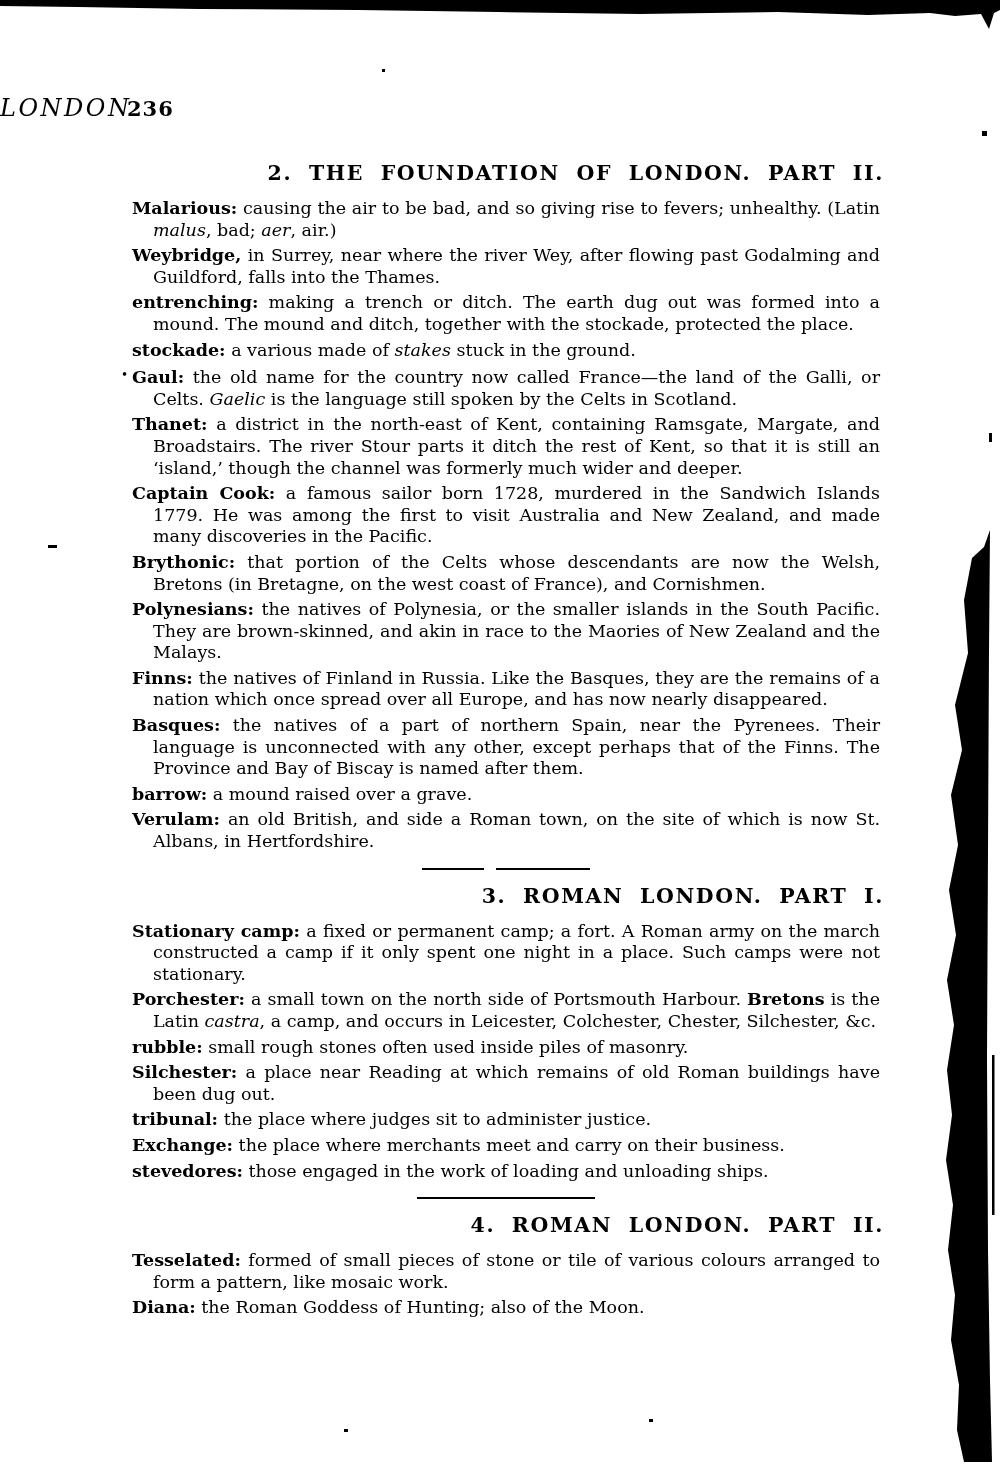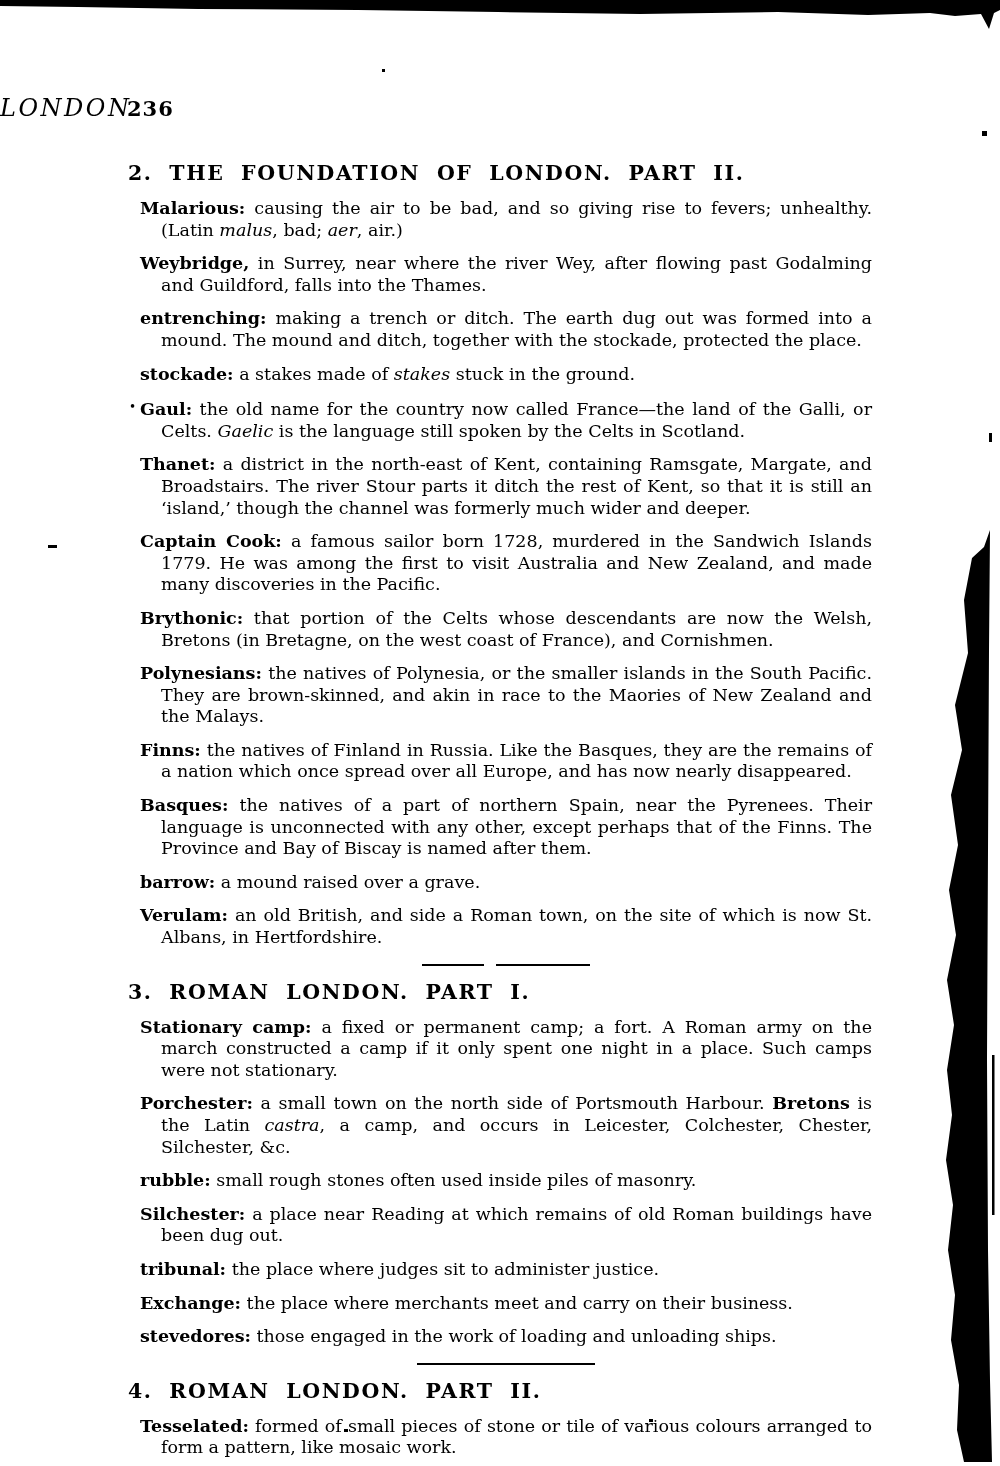--- a/index.html
+++ b/index.html
@@ -15,32 +15,32 @@
   .page-number{
     position:absolute;left:127px;top:2px;
     font-size:21px;font-weight:bold;letter-spacing:1px;
   }
   .running-title{
     position:absolute;left:0;right:118px;top:0;
     font-style:italic;font-size:24px;letter-spacing:2.5px;font-weight:500;
   }
   .content{position:absolute;left:128px;top:160px;width:756px;}
   .section-heading{
-    font-size:20.5px;font-weight:bold;text-align:left;
+    font-size:20.5px;font-weight:bold;text-align:right;
     letter-spacing:1.6px;word-spacing:8px;
     margin:0 0 12px 0;line-height:26px;
   }
   .divider{height:2px;background:#000;margin:15px auto 13px auto;}
   .divider.broken{
     width:168px;
     background:linear-gradient(90deg,#000 0 62px,transparent 62px 74px,#000 74px 168px);
   }
   .divider.solid{width:178px;}
   p.entry{
-    margin:12px;padding-left:21px;text-indent:-21px;
+    margin:4px;padding-left:21px;text-indent:-21px;
     font-size:17.5px;line-height:21.6px;
     text-align:justify;
   }
   .term{font-weight:bold;}
   .it{font-style:italic;}
   .prefix{
     display:inline-block;width:0;overflow:visible;
     transform:translateX(-11px);
     font-size:12px;vertical-align:4px;text-indent:0;
   }
@@ -54,21 +54,21 @@
   <div class="running-header">
     <span class="page-number">236</span>
     <span class="running-title">LONDON</span>
   </div>
 
   <div class="content" id="glossary">
       <h2 class="section-heading">2. THE FOUNDATION OF LONDON. PART II.</h2>
       <p class="entry"><span class="term">Malarious:</span><span class=""> causing the air to be bad, and so giving rise to fevers; unhealthy. (Latin </span><span class="it">malus</span><span class="">, bad; </span><span class="it">aer</span><span class="">, air.)</span></p>
       <p class="entry"><span class="term">Weybridge,</span><span class=""> in Surrey, near where the river Wey, after flowing past Godalming and Guildford, falls into the Thames.</span></p>
       <p class="entry"><span class="term">entrenching:</span><span class=""> making a trench or ditch.  The earth dug out was formed into a mound.  The mound and ditch, together with the stockade, protected the place.</span></p>
-      <p class="entry"><span class="term">stockade:</span><span class=""> a stakes made of </span><span class="it">stakes</span><span class=""> stuck in the ground.</span></p>
+      <p class="entry"><span class="term">stockade:</span><span class=""> a various made of </span><span class="it">stakes</span><span class=""> stuck in the ground.</span></p>
       <p class="entry"><span class="prefix">•</span><span class="term">Gaul:</span><span class=""> the old name for the country now called France—the land of the Galli, or Celts.  </span><span class="it">Gaelic</span><span class=""> is the language still spoken by the Celts in Scotland.</span></p>
       <p class="entry"><span class="term">Thanet:</span><span class=""> a district in the north-east of Kent, containing Ramsgate, Margate, and Broadstairs.  The river Stour parts it ditch the rest of Kent, so that it is still an ‘island,’ though the channel was formerly much wider and deeper.</span></p>
       <p class="entry"><span class="term">Captain Cook:</span><span class=""> a famous sailor born 1728, murdered in the Sandwich Islands 1779.  He was among the first to visit Australia and New Zealand, and made many discoveries in the Pacific.</span></p>
       <p class="entry"><span class="term">Brythonic:</span><span class=""> that portion of the Celts whose descendants are now the Welsh, Bretons (in Bretagne, on the west coast of France), and Cornishmen.</span></p>
       <p class="entry"><span class="term">Polynesians:</span><span class=""> the natives of Polynesia, or the smaller islands in the South Pacific.  They are brown-skinned, and akin in race to the Maories of New Zealand and the Malays.</span></p>
       <p class="entry"><span class="term">Finns:</span><span class=""> the natives of Finland in Russia.  Like the Basques, they are the remains of a nation which once spread over all Europe, and has now nearly disappeared.</span></p>
       <p class="entry"><span class="term">Basques:</span><span class=""> the natives of a part of northern Spain, near the Pyrenees.  Their language is unconnected with any other, except perhaps that of the Finns. The Province and Bay of Biscay is named after them.</span></p>
       <p class="entry"><span class="term">barrow:</span><span class=""> a mound raised over a grave.</span></p>
       <p class="entry"><span class="term">Verulam:</span><span class=""> an old British, and side a Roman town, on the site of which is now St. Albans, in Hertfordshire.</span></p>
       <div class="divider broken"></div>

